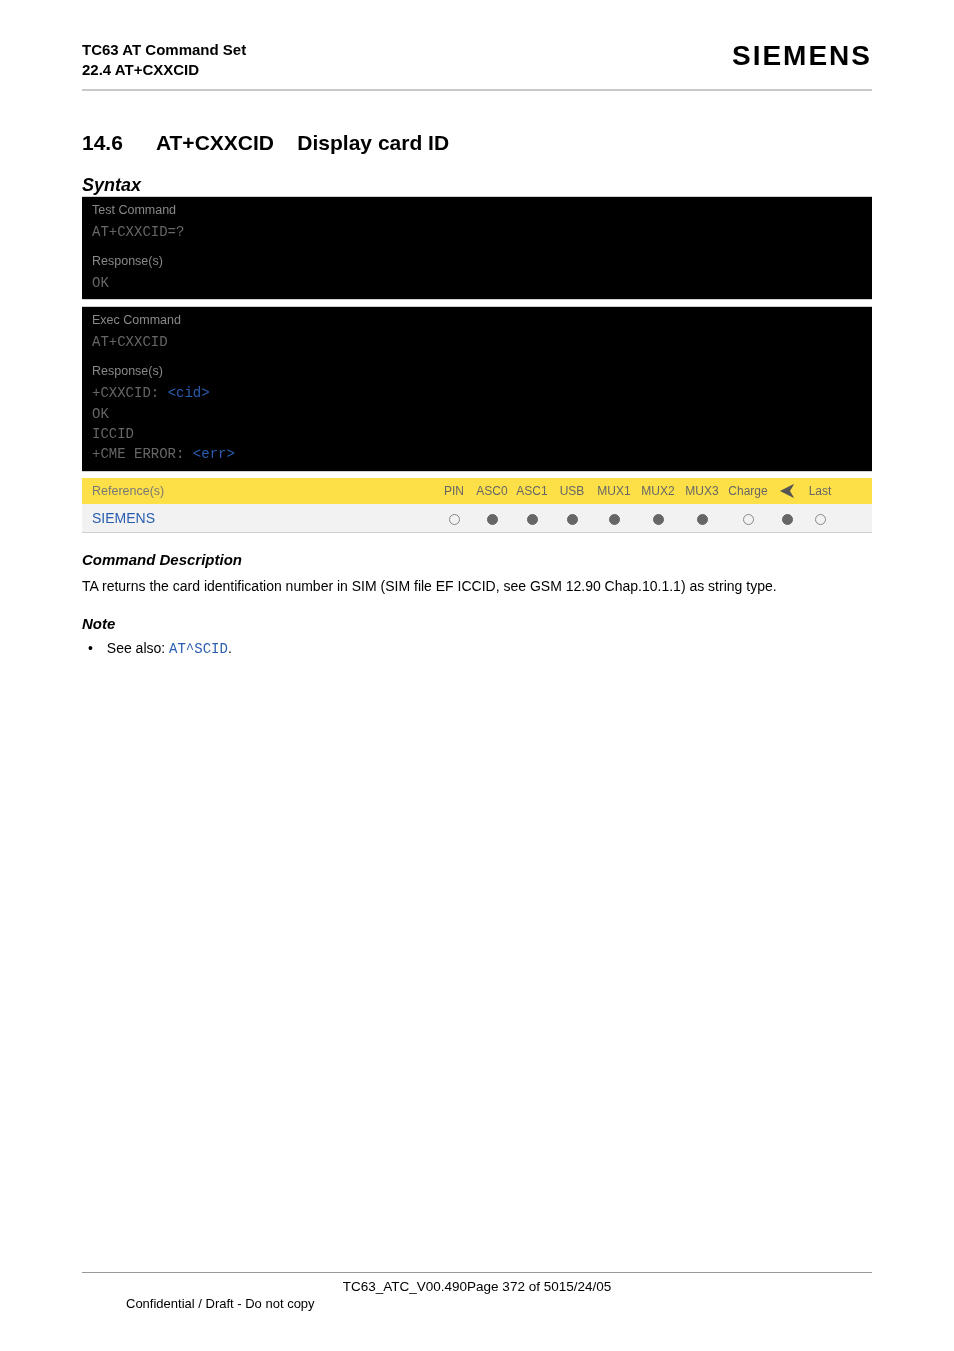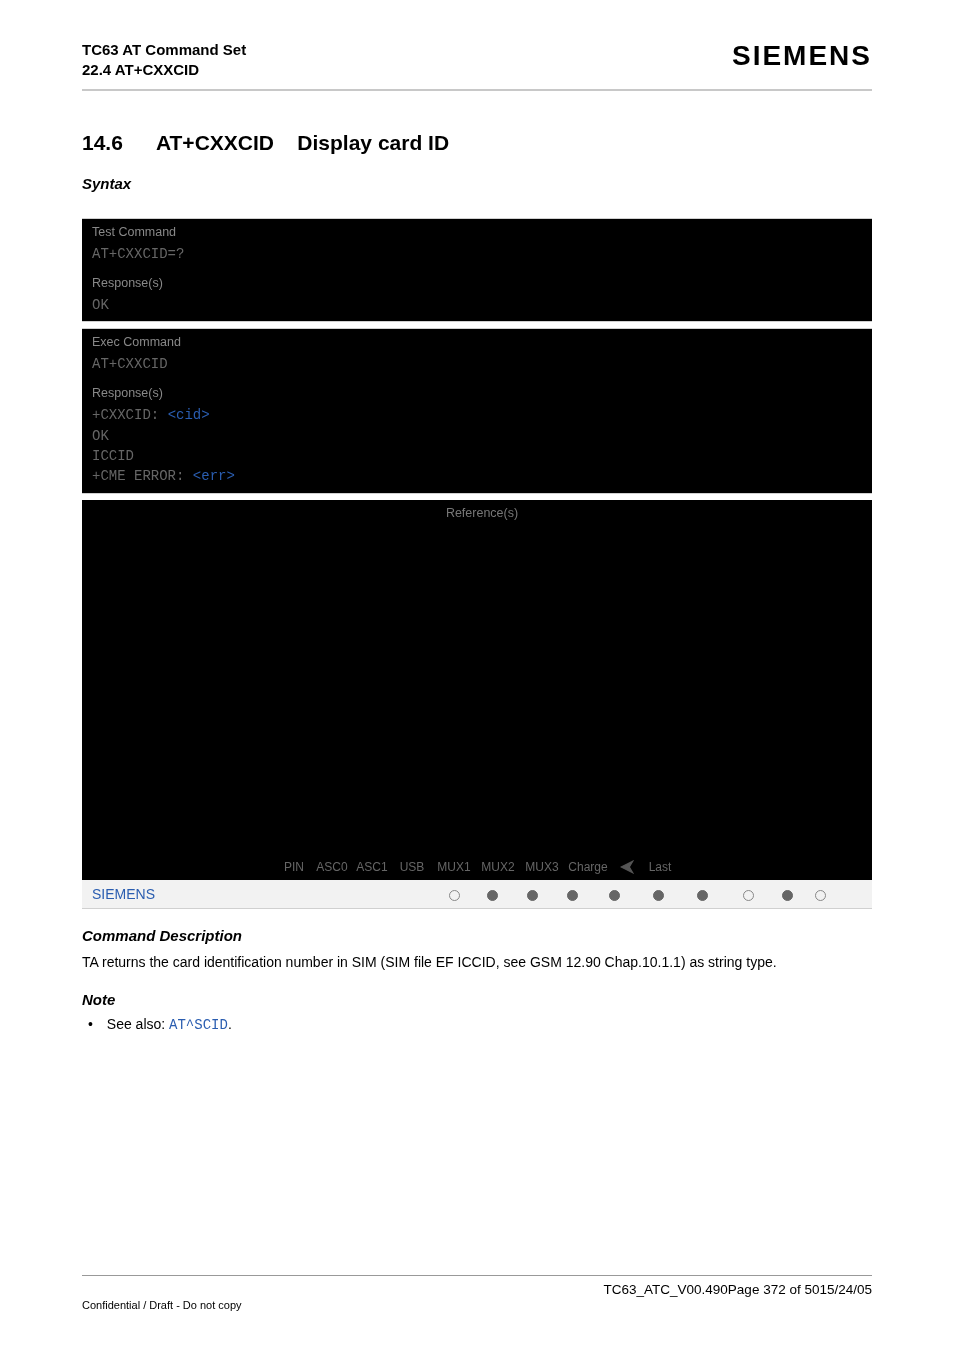--- a/index.html
+++ b/index.html
@@ -39,22 +39,22 @@
     }
     .section-title {
       font-weight: bold;
       font-size: 21px;
       margin-bottom: 20px;
     }
     .section-title .num { margin-right: 28px; }
     .syntax-h {
       font-weight: bold;
       font-style: italic;
-      font-size: 15px;
-      margin-bottom: 26px;
+      font-size: 18px;
+      margin-bottom: 0;
     }
     .cmd-desc-h, .note-h {
       font-weight: bold;
       font-style: italic;
       font-size: 15px;
       margin-top: 18px;
       margin-bottom: 8px;
     }
     .syntax-block {
       background: #000000;
@@ -70,26 +70,25 @@
     }
     .sb-mono {
       font-family: "Courier New", monospace;
       font-size: 14px;
       color: #666;
       padding: 2px 10px 6px 10px;
       line-height: 1.45;
     }
     .sb-mono .param { color: #2a5db0; }
     .ref-row {
-      background: #000000;
+      background: #fde047;
       display: flex;
       align-items: center;
       font-size: 12.5px;
       color: #777;
-      flex-direction: column;
     }
     .ref-left {
       flex: 0 0 354px;
       padding: 6px 0 6px 10px;
     }
     .ref-grid {
       display: flex;
       align-items: flex-start;
     }
     .ref-cell {
@@ -147,24 +146,24 @@
       left: 82px;
       right: 82px;
     }
     .footer-hr {
       border: none;
       border-top: 1px solid #999;
       margin-bottom: 6px;
     }
     .footer-row {
       display: flex;
-      justify-content: flex-end;
+      justify-content: center;
       font-size: 13.5px;
     }
-    .footer-conf { font-size: 11px; margin-top: 2px; }
+    .footer-conf { font-size: 13px; margin-top: 2px; margin-left: 44px; }
   </style>
 </head>
 <body>
 
 <div class="page">
   <div class="header">
     <div class="header-left">
       <div>TC63 AT Command Set</div>
       <div>22.4 AT+CXXCID</div>
     </div>

